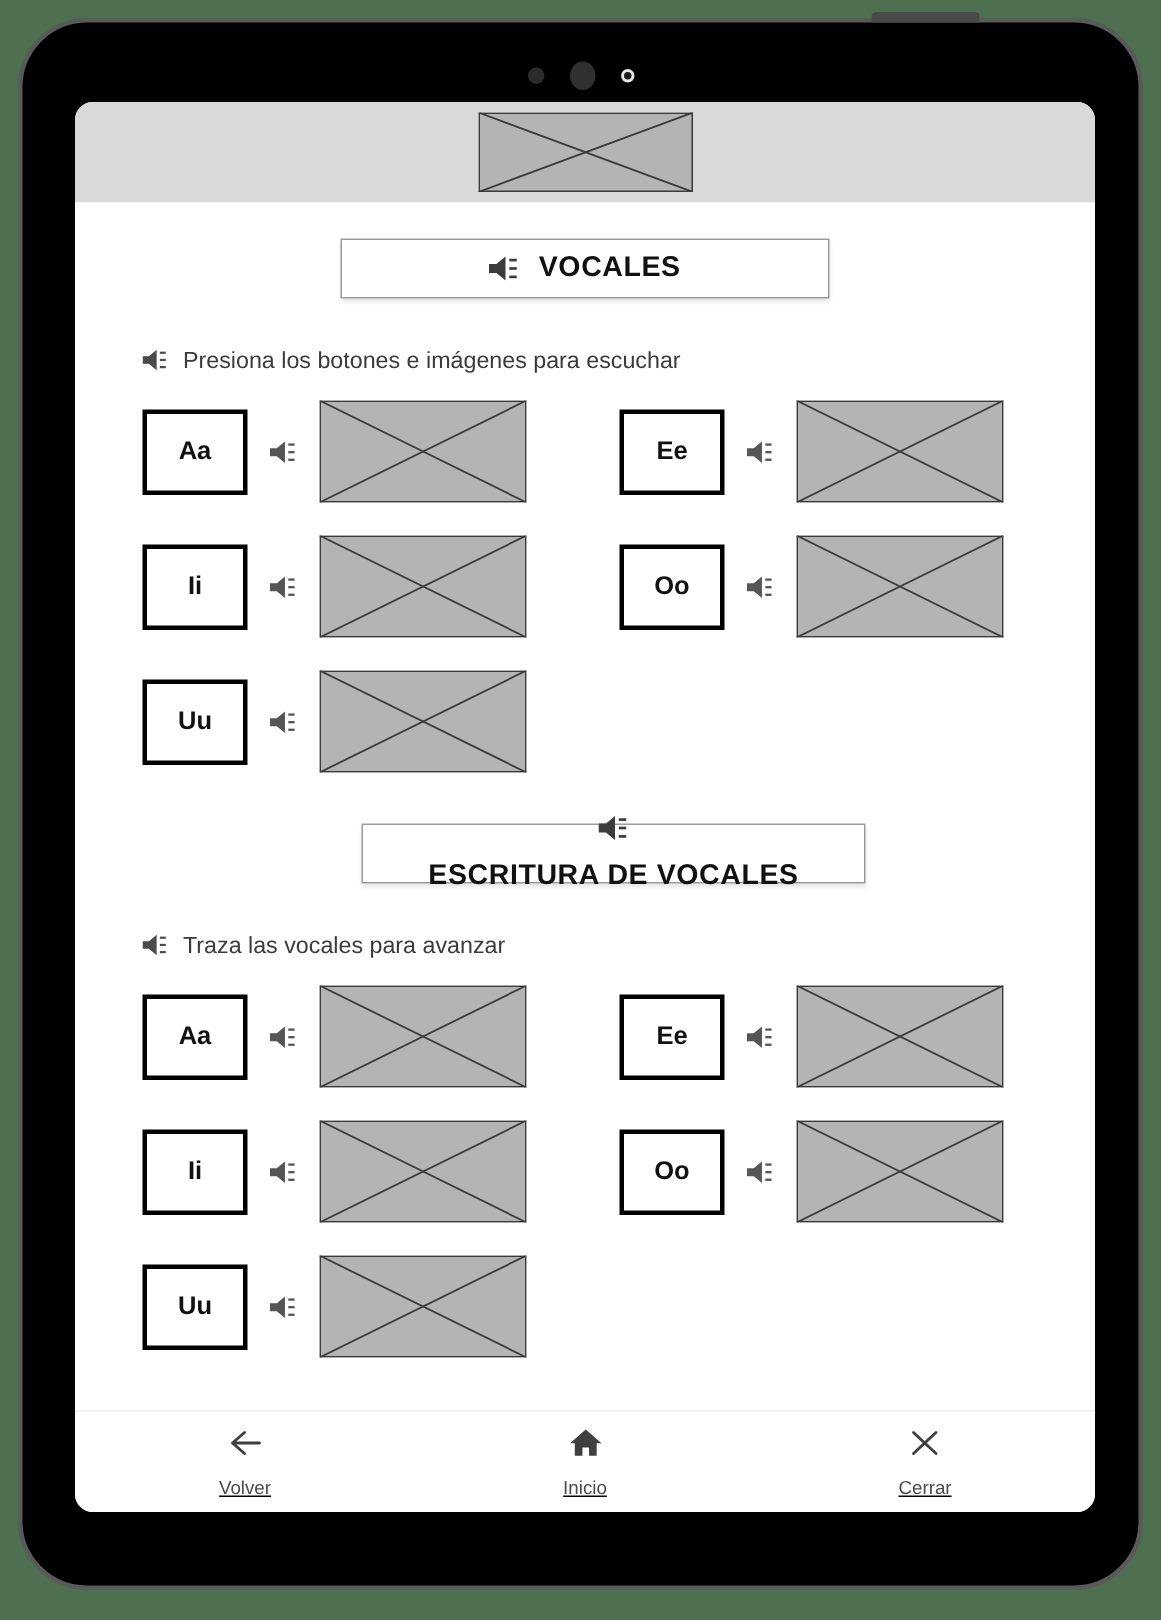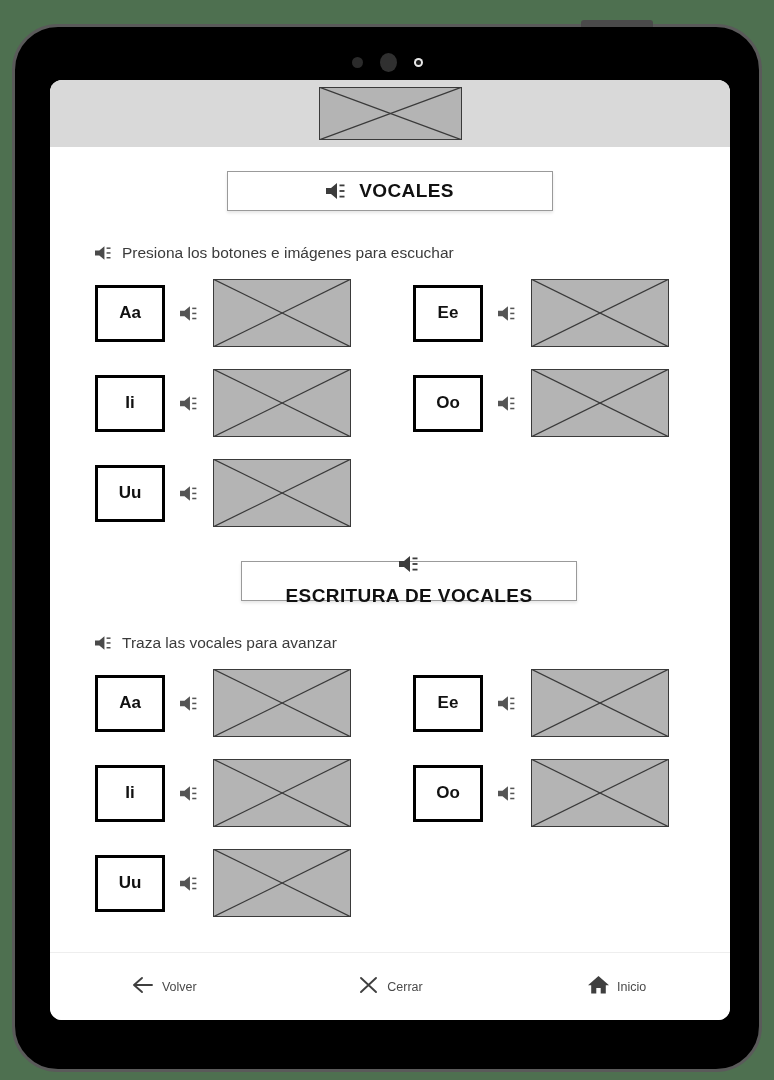--- a/index.html
+++ b/index.html
@@ -13,21 +13,21 @@
   body {
     background: #4e7050;
     font-family: "Liberation Sans", sans-serif;
     position: relative;
   }
 
   
   #device-frame {
     position: absolute;
     left: 12px;
-    top: 24px;
+    top: 12px;
     width: 750px;
     height: 1048px;
     background: #000000;
     border-radius: 46px;
     border: 3px solid #5a5a5a;
     overflow: visible;
   }
 
   #power-button {
     position: absolute;
@@ -143,21 +143,21 @@
   #escritura-button {
     width: 336px;
     margin: 34px auto 0 auto;
     margin-left: 169px;
     flex-direction: column;
   }
 
   
   .instruction-row {
     display: flex;
-    align-items: center;
+    align-items: flex-start;
     gap: 9px;
     margin-top: 33px;
     padding-left: 23px;
   }
   .instruction-row .text {
     font-size: 15.5px;
     color: #3b3b3b;
   }
 
   
@@ -213,25 +213,26 @@
     flex: none;
     height: 68px;
     background: #ffffff;
     border-top: 1px solid #eeeeee;
     display: flex;
     align-items: center;
   }
   .nav-item {
     flex: 1 1 0;
     display: flex;
-    flex-direction: row;
+    flex-direction: column;
     align-items: center;
     justify-content: center;
     gap: 7px;
     cursor: pointer;
+    text-decoration: underline;
   }
   .nav-item .nav-label {
     font-size: 12.5px;
     color: #4a4a4a;
   }
   .nav-icon { display: block; }
 </style>
 </head>
 <body>
 
@@ -536,31 +537,31 @@
           <svg width="25" height="22" viewBox="0 0 25 22">
             <path d="M12 4 L4 11 L12 18 M4 11 L22 11" fill="none" stroke="#3f3f3f" stroke-width="1.9" stroke-linecap="round" stroke-linejoin="round"></path>
           </svg>
         </span>
         <span class="nav-label">Volver</span>
       </div>
 
       <div class="nav-item">
         <span class="nav-icon">
           <svg width="23" height="22" viewBox="0 0 23 22">
-            <path d="M4 4 L19 18 M19 4 L4 18" fill="none" stroke="#3f3f3f" stroke-width="1.9" stroke-linecap="round"></path>
-          </svg>
-        </span>
-        <span class="nav-label">Cerrar</span>
+            <path d="M11.5 2 L22 11.2 L18.8 11.2 L18.8 19.5 L13.7 19.5 L13.7 14 L9.3 14 L9.3 19.5 L4.2 19.5 L4.2 11.2 L1 11.2 Z" fill="#3f3f3f"></path>
+          </svg>
+        </span>
+        <span class="nav-label">Inicio</span>
       </div>
 
       <div class="nav-item">
         <span class="nav-icon">
           <svg width="23" height="22" viewBox="0 0 23 22">
-            <path d="M11.5 2 L22 11.2 L18.8 11.2 L18.8 19.5 L13.7 19.5 L13.7 14 L9.3 14 L9.3 19.5 L4.2 19.5 L4.2 11.2 L1 11.2 Z" fill="#3f3f3f"></path>
-          </svg>
-        </span>
-        <span class="nav-label">Inicio</span>
+            <path d="M4 4 L19 18 M19 4 L4 18" fill="none" stroke="#3f3f3f" stroke-width="1.9" stroke-linecap="round"></path>
+          </svg>
+        </span>
+        <span class="nav-label">Cerrar</span>
       </div>
 
     </div>
 
   </div>
 </div>
 
 </body></html>

